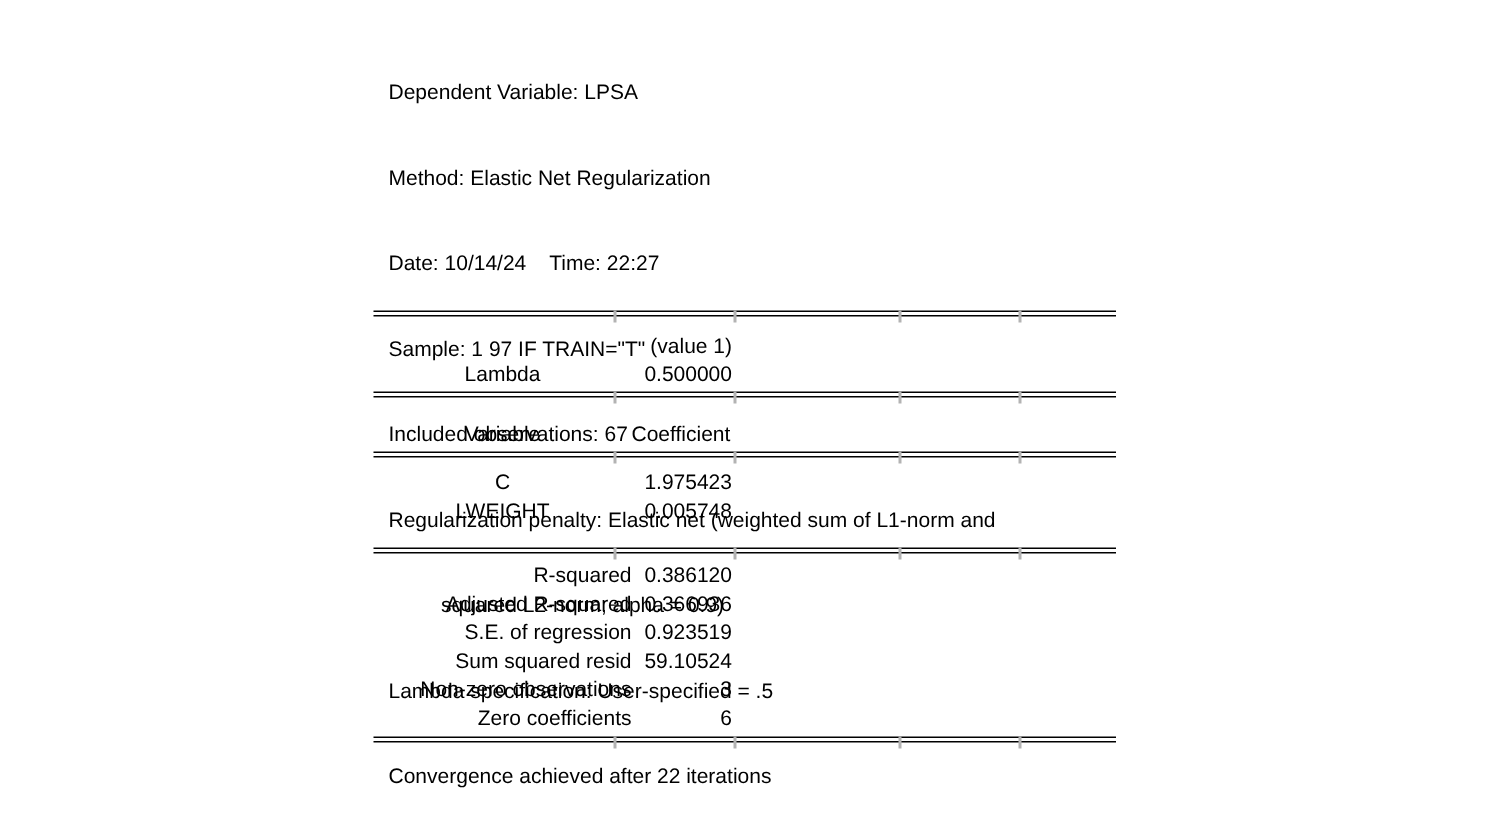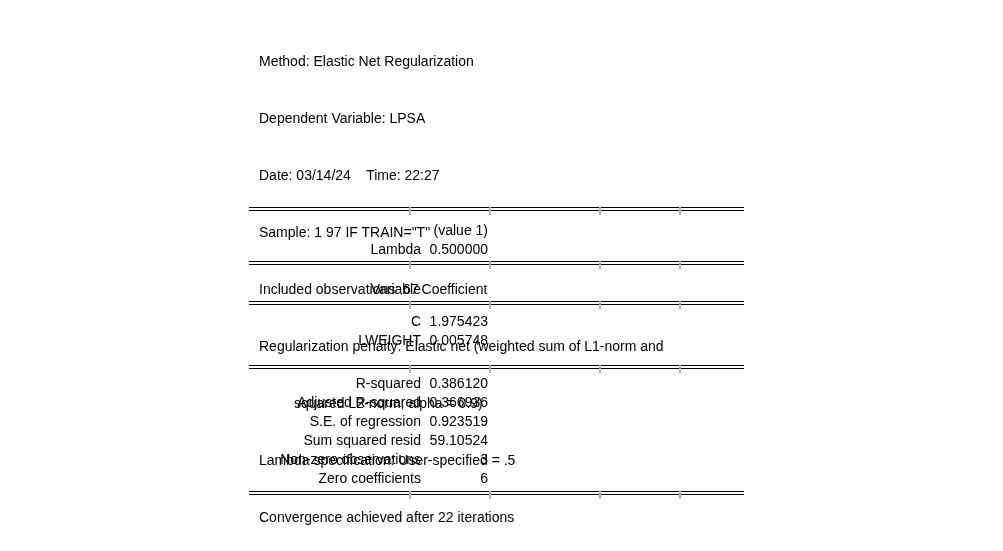--- a/index.html
+++ b/index.html
@@ -47,51 +47,51 @@
   .t3 { left: 350px; }
   .t4 { left: 430px; }
   .row {
     display: flex;
     height: 19px;
     line-height: 19px;
     align-items: center;
   }
   .c1 {
     width: 172px;
-    text-align: right;
+    text-align: center;
     box-sizing: border-box;
     white-space: nowrap;
   }
   .c1.lbl {
     text-align: right;
     padding-left: 12px;
   }
   .c2 {
     width: 67px;
     box-sizing: border-box;
     white-space: nowrap;
   }
   .c2.num { text-align: right; }
-  .c2.ctr { text-align: center; }
+  .c2.ctr { }
   .mt2  { margin-top: 2px; }
   .mt3  { margin-top: 3px; }
   .mt5  { margin-top: 5px; }
   .mt7  { margin-top: 7px; }
   .mt10 { margin-top: 10px; align-items: flex-end; }
   .mt11 { margin-top: 15px; }
 </style>
 </head>
 <body>
 
 <div>
 
   <div class="hdr">
+    <div>Dependent Variable: LPSA</div>
     <div>Method: Elastic Net Regularization</div>
-    <div>Dependent Variable: LPSA</div>
-    <div>Date: 03/14/24    Time: 22:27</div>
+    <div>Date: 10/14/24    Time: 22:27</div>
     <div>Sample: 1 97 IF TRAIN="T"</div>
     <div>Included observations: 67</div>
     <div>Regularization penalty: Elastic net (weighted sum of L1-norm and</div>
     <div>         squared L2-norm; alpha = 0.9)</div>
     <div>Lambda specification: User-specified = .5</div>
     <div>Convergence achieved after 22 iterations</div>
     
   </div>
 
   <div class="tbl">

